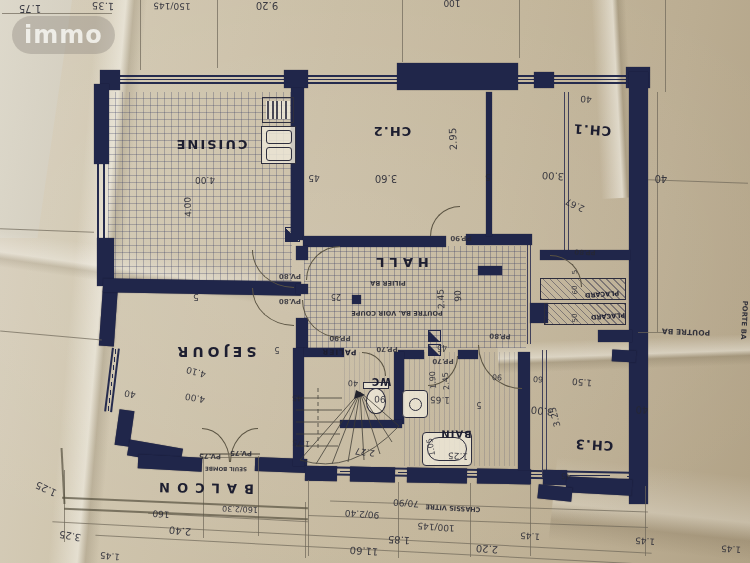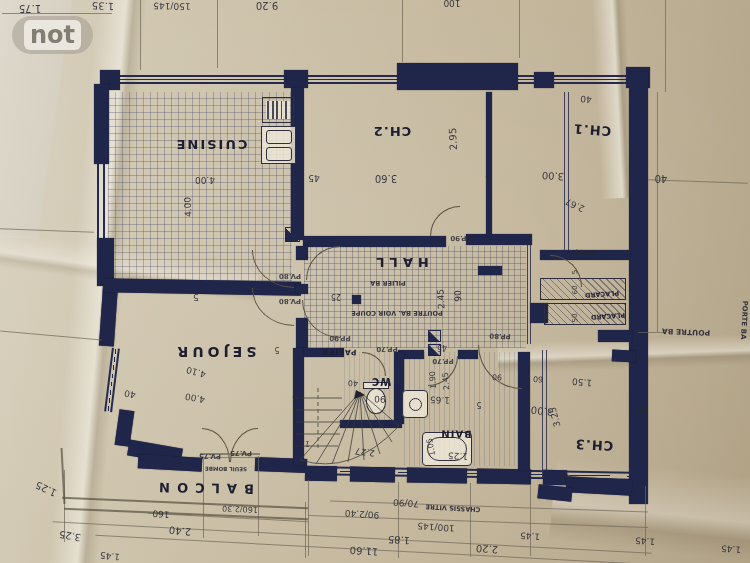--- a/index.html
+++ b/index.html
@@ -304,16 +304,16 @@
         <span class="lbl dim-lbl" style="left: 645px; top: 541px; transform: translate(-50%, -50%) rotate(184deg); font-size: 9px;">1.45</span>
         <span class="lbl dim-lbl" style="left: 731px; top: 549px; transform: translate(-50%, -50%) rotate(184deg); font-size: 9px;">1.45</span>
         <span class="lbl dim-lbl" style="left: 110px; top: 556px; transform: translate(-50%, -50%) rotate(186deg); font-size: 9px;">1.45</span>
         <span class="lbl dim-lbl" style="left: 277px; top: 349px; transform: translate(-50%, -50%) rotate(180deg); font-size: 8px;">5</span>
         <span class="lbl dim-lbl" style="left: 479px; top: 404px; transform: translate(-50%, -50%) rotate(180deg); font-size: 8px;">5</span>
         <span class="lbl dim-lbl" style="left: 497px; top: 377px; transform: translate(-50%, -50%) rotate(184deg); font-size: 8px;">90</span>
       </div>
   </div>
 
   <div class="wm">
-    <span class="wm-not">not</span>
+    <span class="wm-immo">immo</span>
   </div>
 
 </div>
 
 </body></html>

